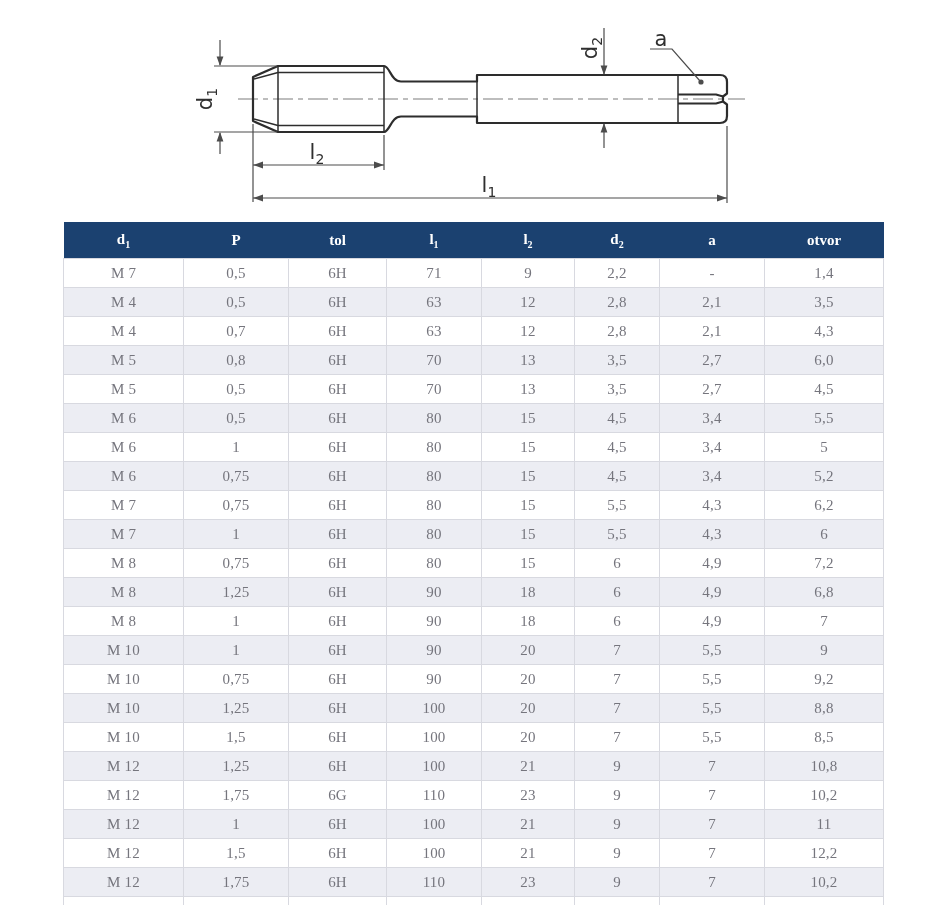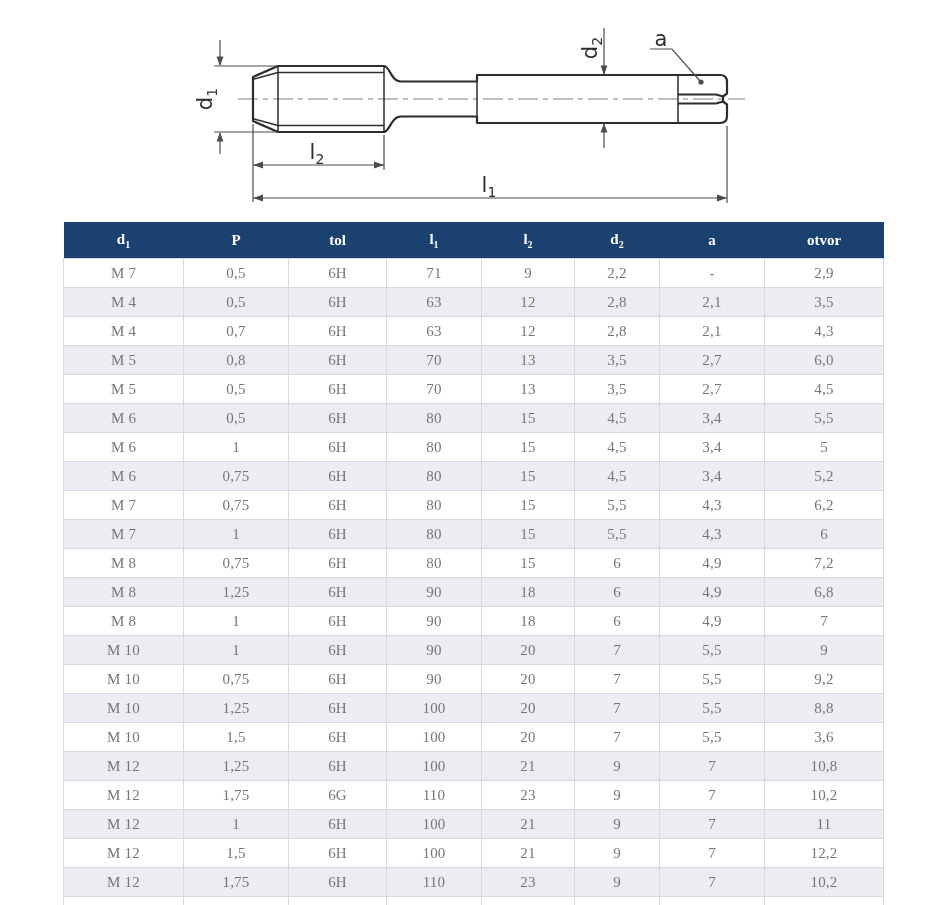--- a/index.html
+++ b/index.html
@@ -121,21 +121,21 @@
   </thead>
   <tbody>
       <tr>
         <td>M 7</td>
         <td>0,5</td>
         <td>6H</td>
         <td>71</td>
         <td>9</td>
         <td>2,2</td>
         <td>-</td>
-        <td>2,9</td>
+        <td>1,4</td>
       </tr>
       <tr class="alt">
         <td>M 4</td>
         <td>0,5</td>
         <td>6H</td>
         <td>63</td>
         <td>12</td>
         <td>2,8</td>
         <td>2,1</td>
         <td>3,5</td>
@@ -281,21 +281,21 @@
         <td>8,8</td>
       </tr>
       <tr>
         <td>M 10</td>
         <td>1,5</td>
         <td>6H</td>
         <td>100</td>
         <td>20</td>
         <td>7</td>
         <td>5,5</td>
-        <td>3,6</td>
+        <td>8,5</td>
       </tr>
       <tr class="alt">
         <td>M 12</td>
         <td>1,25</td>
         <td>6H</td>
         <td>100</td>
         <td>21</td>
         <td>9</td>
         <td>7</td>
         <td>10,8</td>

